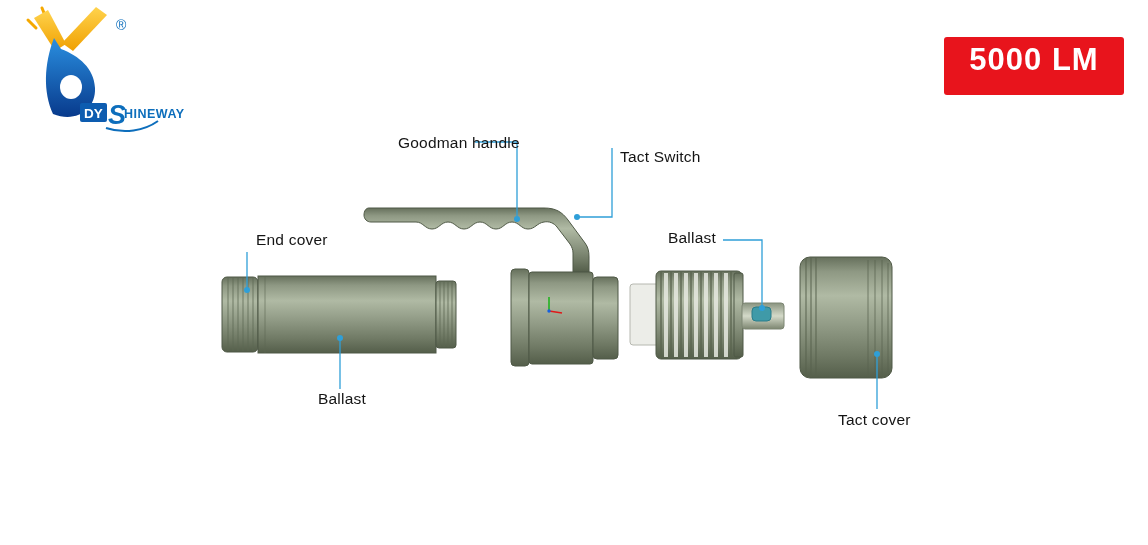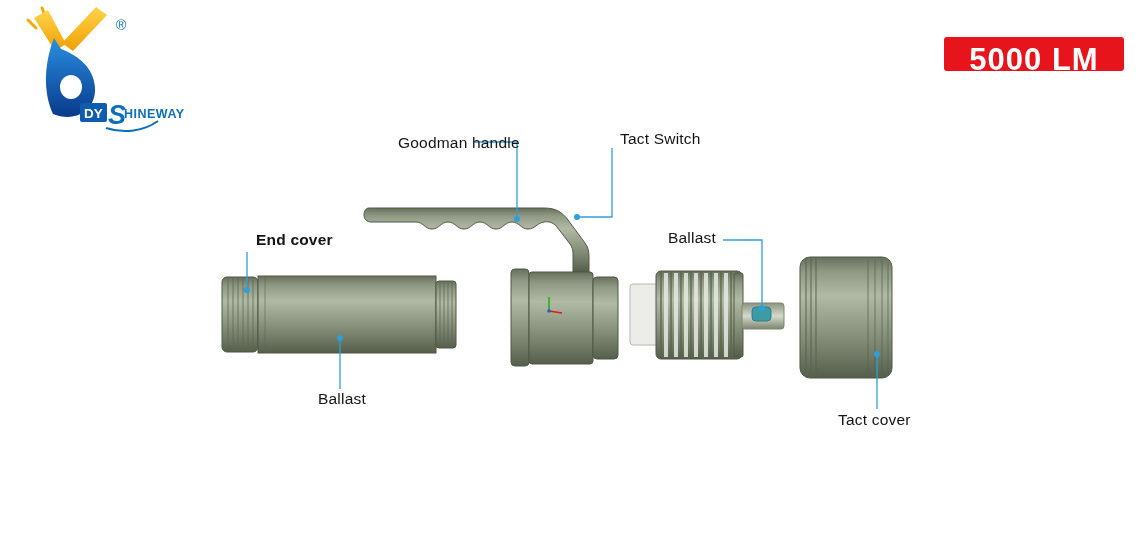--- a/index.html
+++ b/index.html
@@ -12,21 +12,21 @@
   .part-label {
     position:absolute; font-size:15.5px; color:#141414;
     white-space:nowrap; letter-spacing:0.2px;
   }
   .model {
     position:absolute; left:768px; top:33px;
     font-size:41px; font-weight:bold; color:var(--accent-blue,#0d6ebc);
     letter-spacing:0.5px;
   }
   .badge {
-    position:absolute; left:944px; top:37px; width:180px; height:34px;
+    position:absolute; left:944px; top:37px; width:180px; height:58px;
     background:var(--badge-red,#e8141c); color:#ffffff;
     font-size:31px; font-weight:bold; text-align:center; line-height:46px;
     border-radius:3px; letter-spacing:1px;
   }
   .leader { stroke:var(--leader-blue,#2f9fd8); stroke-width:1.3; fill:none; }
   .leader-dot { fill:var(--leader-blue,#2f9fd8); }
   .part-stroke { stroke:#4f5946; stroke-width:1; }
   .logo-blue-text { fill:var(--accent-blue,#0d6ebc); font-family:"Liberation Sans",sans-serif; }
 </style>
 </head>
@@ -130,19 +130,19 @@
       <circle class="leader-dot" cx="762" cy="308" r="3"></circle>
 
       <polyline class="leader" points="877,409 877,354"></polyline>
       <circle class="leader-dot" cx="877" cy="354" r="3"></circle>
     </g>
   </svg>
 
   <div class="badge">5000 LM</div>
 
   <div class="part-label" style="left:357px; top:134px;margin-left:41px;">Goodman handle</div>
-  <div class="part-label" style="left:620px; top:130px;text-align:right;">Tact Switch</div>
-  <div class="part-label" style="left:256px; top:231px;font-weight:bold;">End cover</div>
+  <div class="part-label" style="left:620px; top:148px;text-align:right;">Tact Switch</div>
+  <div class="part-label" style="left:256px; top:231px;">End cover</div>
   <div class="part-label" style="left:318px; top:390px;">Ballast</div>
   <div class="part-label" style="left:668px; top:229px;">Ballast</div>
   <div class="part-label" style="left:838px; top:411px;">Tact cover</div>
 
 </div>
 
 </body></html>

